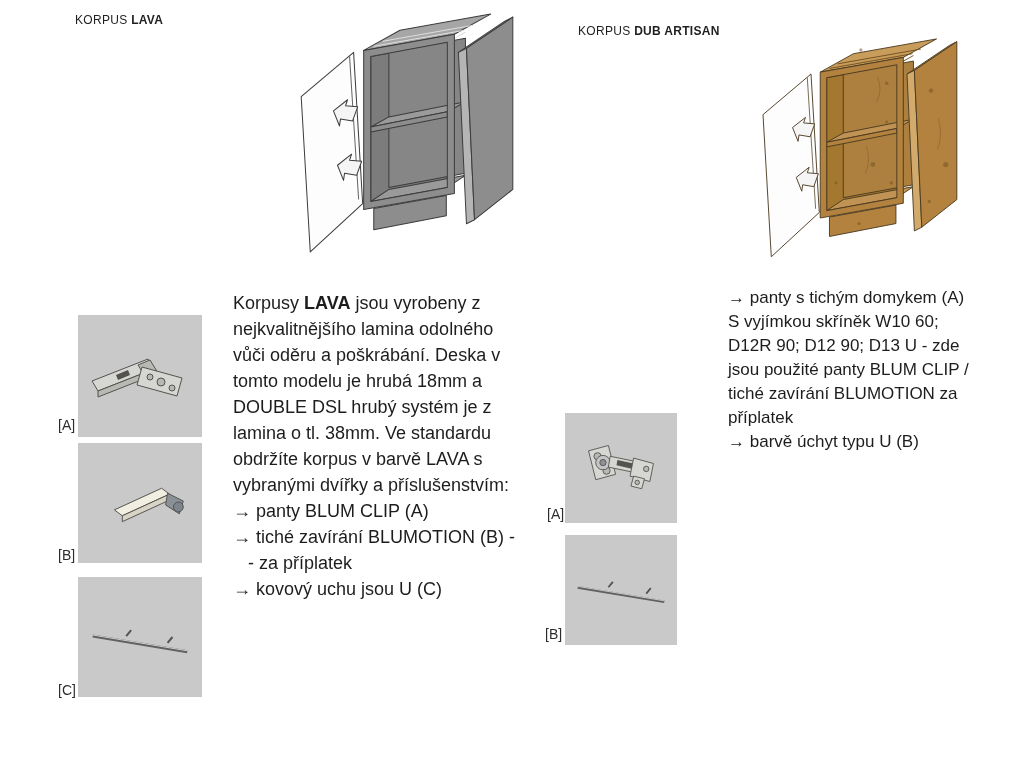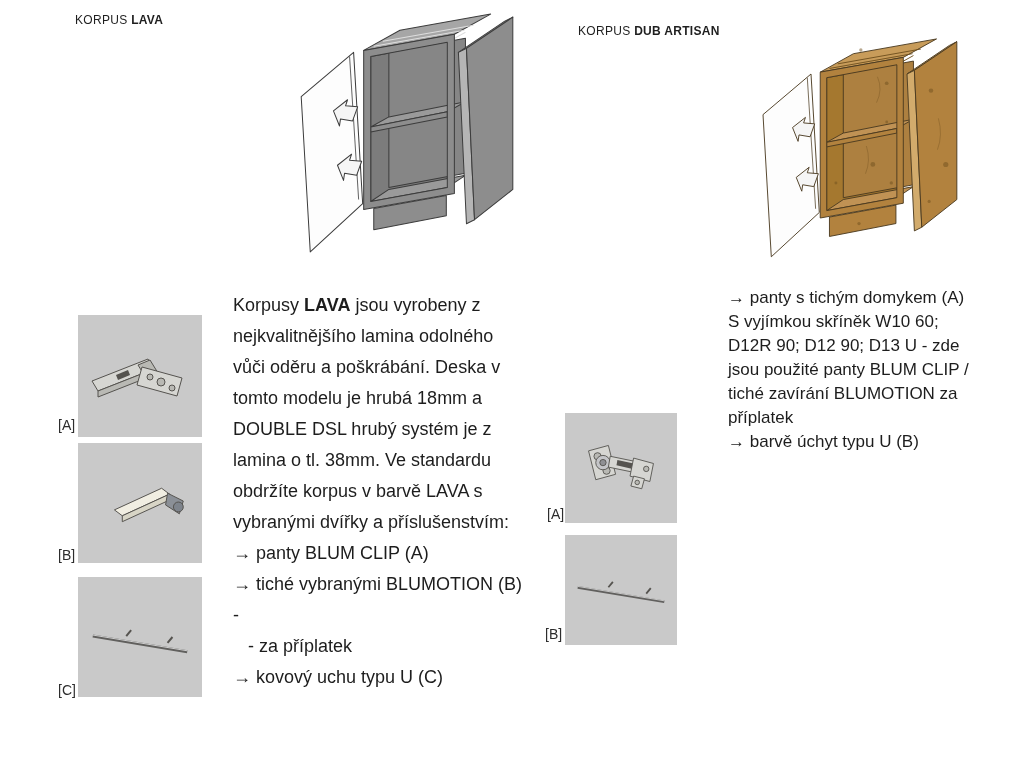--- a/index.html
+++ b/index.html
@@ -3,21 +3,21 @@
 <meta charset="utf-8">
 <style>
   html,body{margin:0;padding:0;background:#fff;}
   .page{position:relative;width:1024px;height:768px;background:#fff;overflow:hidden;
         font-family:"Liberation Sans",sans-serif;color:var(--text_color,#1d1d1d);}
   .title{position:absolute;margin:0;font-size:12px;font-weight:400;letter-spacing:.3px;color:#1f1f1f;white-space:nowrap;}
   .title b{font-weight:700;}
   .textcol{position:absolute;}
   .para{margin:0;white-space:pre-wrap;}
   .bullets div{white-space:pre-wrap;}
-  .col-left .para,.col-left .bullets{font-size:18px;line-height:31px;}
+  .col-left .para,.col-left .bullets{font-size:18px;line-height:26px;}
   .col-left .bullets{}
   .col-right .para,.col-right .bullets{font-size:17px;line-height:24px;}
   .col-right .bullets{}
   .para b{font-weight:700;}
   .hw-box{position:absolute;margin:0;background:var(--hw_box_bg,#c9c9c9);}
   .hw-box svg{display:block;width:100%;height:100%;}
   .hw-label{position:absolute;font-size:14px;color:#2d2d2d;}
   .cab{position:absolute;}
   .cab polygon,.cab path{stroke:var(--c-stroke);stroke-width:1;stroke-linejoin:round;}
   .f-top{fill:var(--c-top);} .f-body{fill:var(--c-body);} .f-int{fill:var(--c-int);}
@@ -117,23 +117,23 @@
     <p class="para"><span>Korpusy </span><b>LAVA</b><span> jsou vyrobeny z
 nejkvalitnějšího lamina odolného
 vůči oděru a poškrábání. Deska v
 tomto modelu je hrubá 18mm a
 DOUBLE DSL hrubý systém je z
 lamina o tl. 38mm. Ve standardu
 obdržíte korpus v barvě LAVA s
 vybranými dvířky a příslušenstvím:</span></p>
     <div class="bullets">
       <div>→ panty BLUM CLIP (A)</div>
-      <div>→ tiché vybranými BLUMOTION (B) -
+      <div>→ tiché zavírání BLUMOTION (B) -
    - za příplatek</div>
-      <div>→ kovový uchu typu U (C)</div>
+      <div>→ kovový uchu jsou U (C)</div>
     </div>
   </div>
 
   <h1 class="title" style="left:578px;top:24px;"><span>KORPUS </span><b>DUB ARTISAN</b></h1>
 
   <svg class="cab cab-artisan" style="left:748px;top:26px;" width="222" height="240" viewBox="0 0 240 260">
     <polygon class="f-top" points="78,50 168,34 204,14 114,30"></polygon>
     <line class="ln" x1="88" y1="46" x2="178" y2="30"></line>
     <line class="ln" x1="97" y1="41" x2="187" y2="25"></line>
     <polygon class="f-int" points="85,56 161,42 161,186 85,200"></polygon>

